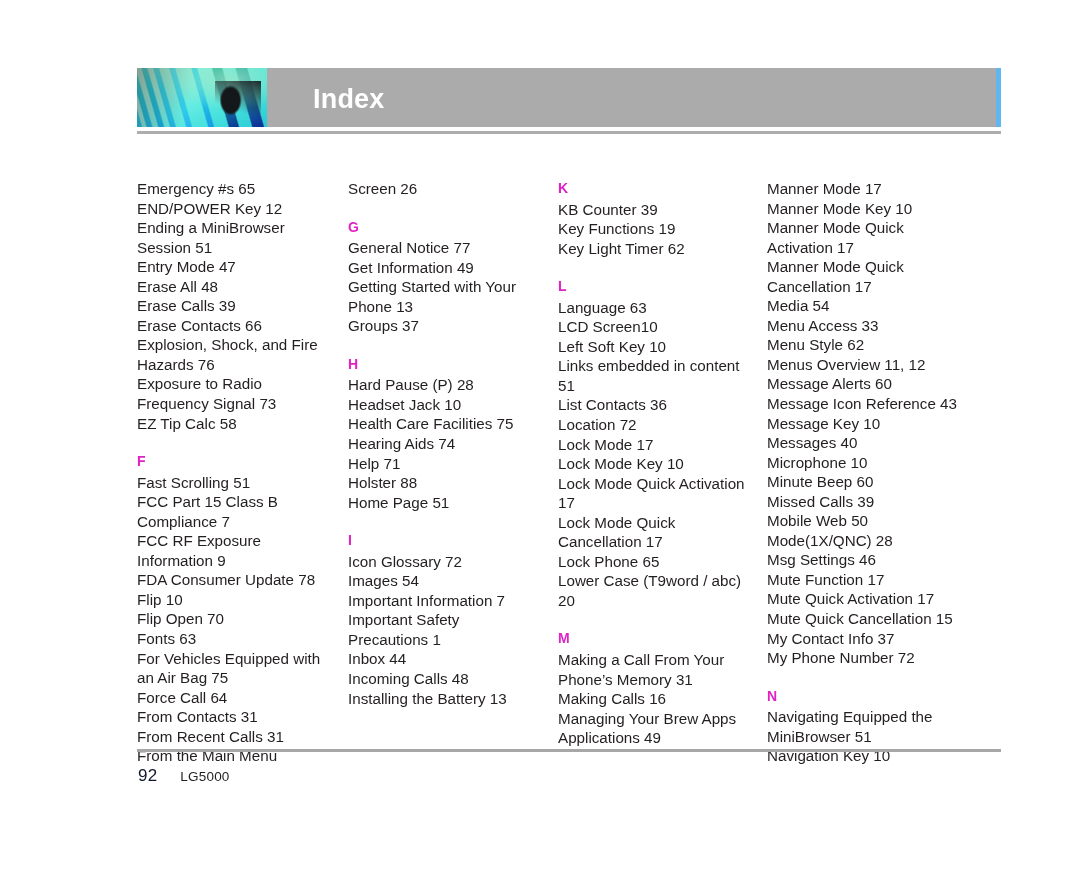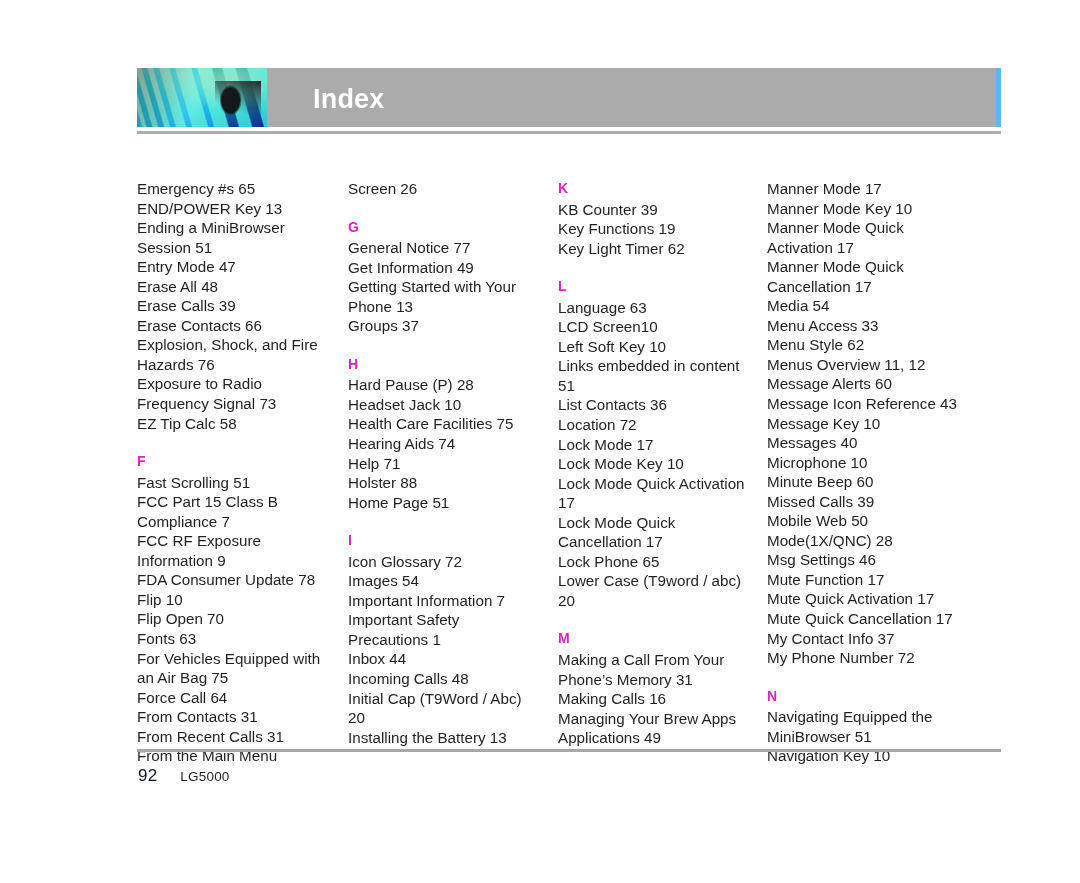--- a/index.html
+++ b/index.html
@@ -181,21 +181,21 @@
     <div class="header-band">
       <div class="header-band-accent"></div>
     </div>
     <div class="header-title">Index</div>
   </div>
   <div class="header-rule"></div>
 
   <div class="columns" id="columns">
       <div class="col col-0">
         <div class="entry">Emergency #s 65</div>
-        <div class="entry">END/POWER Key 13</div>
+        <div class="entry">END/POWER Key 12</div>
         <div class="entry">Ending a MiniBrowser</div>
         <div class="entry">Session 51</div>
         <div class="entry">Entry Mode 47</div>
         <div class="entry">Erase All 48</div>
         <div class="entry">Erase Calls 39</div>
         <div class="entry">Erase Contacts 66</div>
         <div class="entry">Explosion, Shock, and Fire</div>
         <div class="entry">Hazards 76</div>
         <div class="entry">Exposure to Radio</div>
         <div class="entry">Frequency Signal 73</div>
@@ -234,21 +234,20 @@
         <div class="entry">Holster 88</div>
         <div class="entry">Home Page 51</div>
         <div class="letter">I</div>
         <div class="entry">Icon Glossary 72</div>
         <div class="entry">Images 54</div>
         <div class="entry">Important Information 7</div>
         <div class="entry">Important Safety</div>
         <div class="entry">Precautions 1</div>
         <div class="entry">Inbox 44</div>
         <div class="entry">Incoming Calls 48</div>
-        <div class="entry">Initial Cap (T9Word / Abc) 20</div>
         <div class="entry">Installing the Battery 13</div>
       </div>
       <div class="col col-2">
         <div class="letter first">K</div>
         <div class="entry">KB Counter 39</div>
         <div class="entry">Key Functions 19</div>
         <div class="entry">Key Light Timer 62</div>
         <div class="letter">L</div>
         <div class="entry">Language 63</div>
         <div class="entry">LCD Screen10</div>
@@ -289,21 +288,21 @@
         <div class="entry">Message Key 10</div>
         <div class="entry">Messages 40</div>
         <div class="entry">Microphone 10</div>
         <div class="entry">Minute Beep 60</div>
         <div class="entry">Missed Calls 39</div>
         <div class="entry">Mobile Web 50</div>
         <div class="entry">Mode(1X/QNC) 28</div>
         <div class="entry">Msg Settings 46</div>
         <div class="entry">Mute Function 17</div>
         <div class="entry">Mute Quick Activation 17</div>
-        <div class="entry">Mute Quick Cancellation 17</div>
+        <div class="entry">Mute Quick Cancellation 15</div>
         <div class="entry">My Contact Info 37</div>
         <div class="entry">My Phone Number 72</div>
         <div class="letter">N</div>
         <div class="entry">Navigating Equipped the</div>
         <div class="entry">MiniBrowser 51</div>
         <div class="entry">Navigation Key 10</div>
       </div>
     </div>
 
   <div class="footer-rule"></div>

